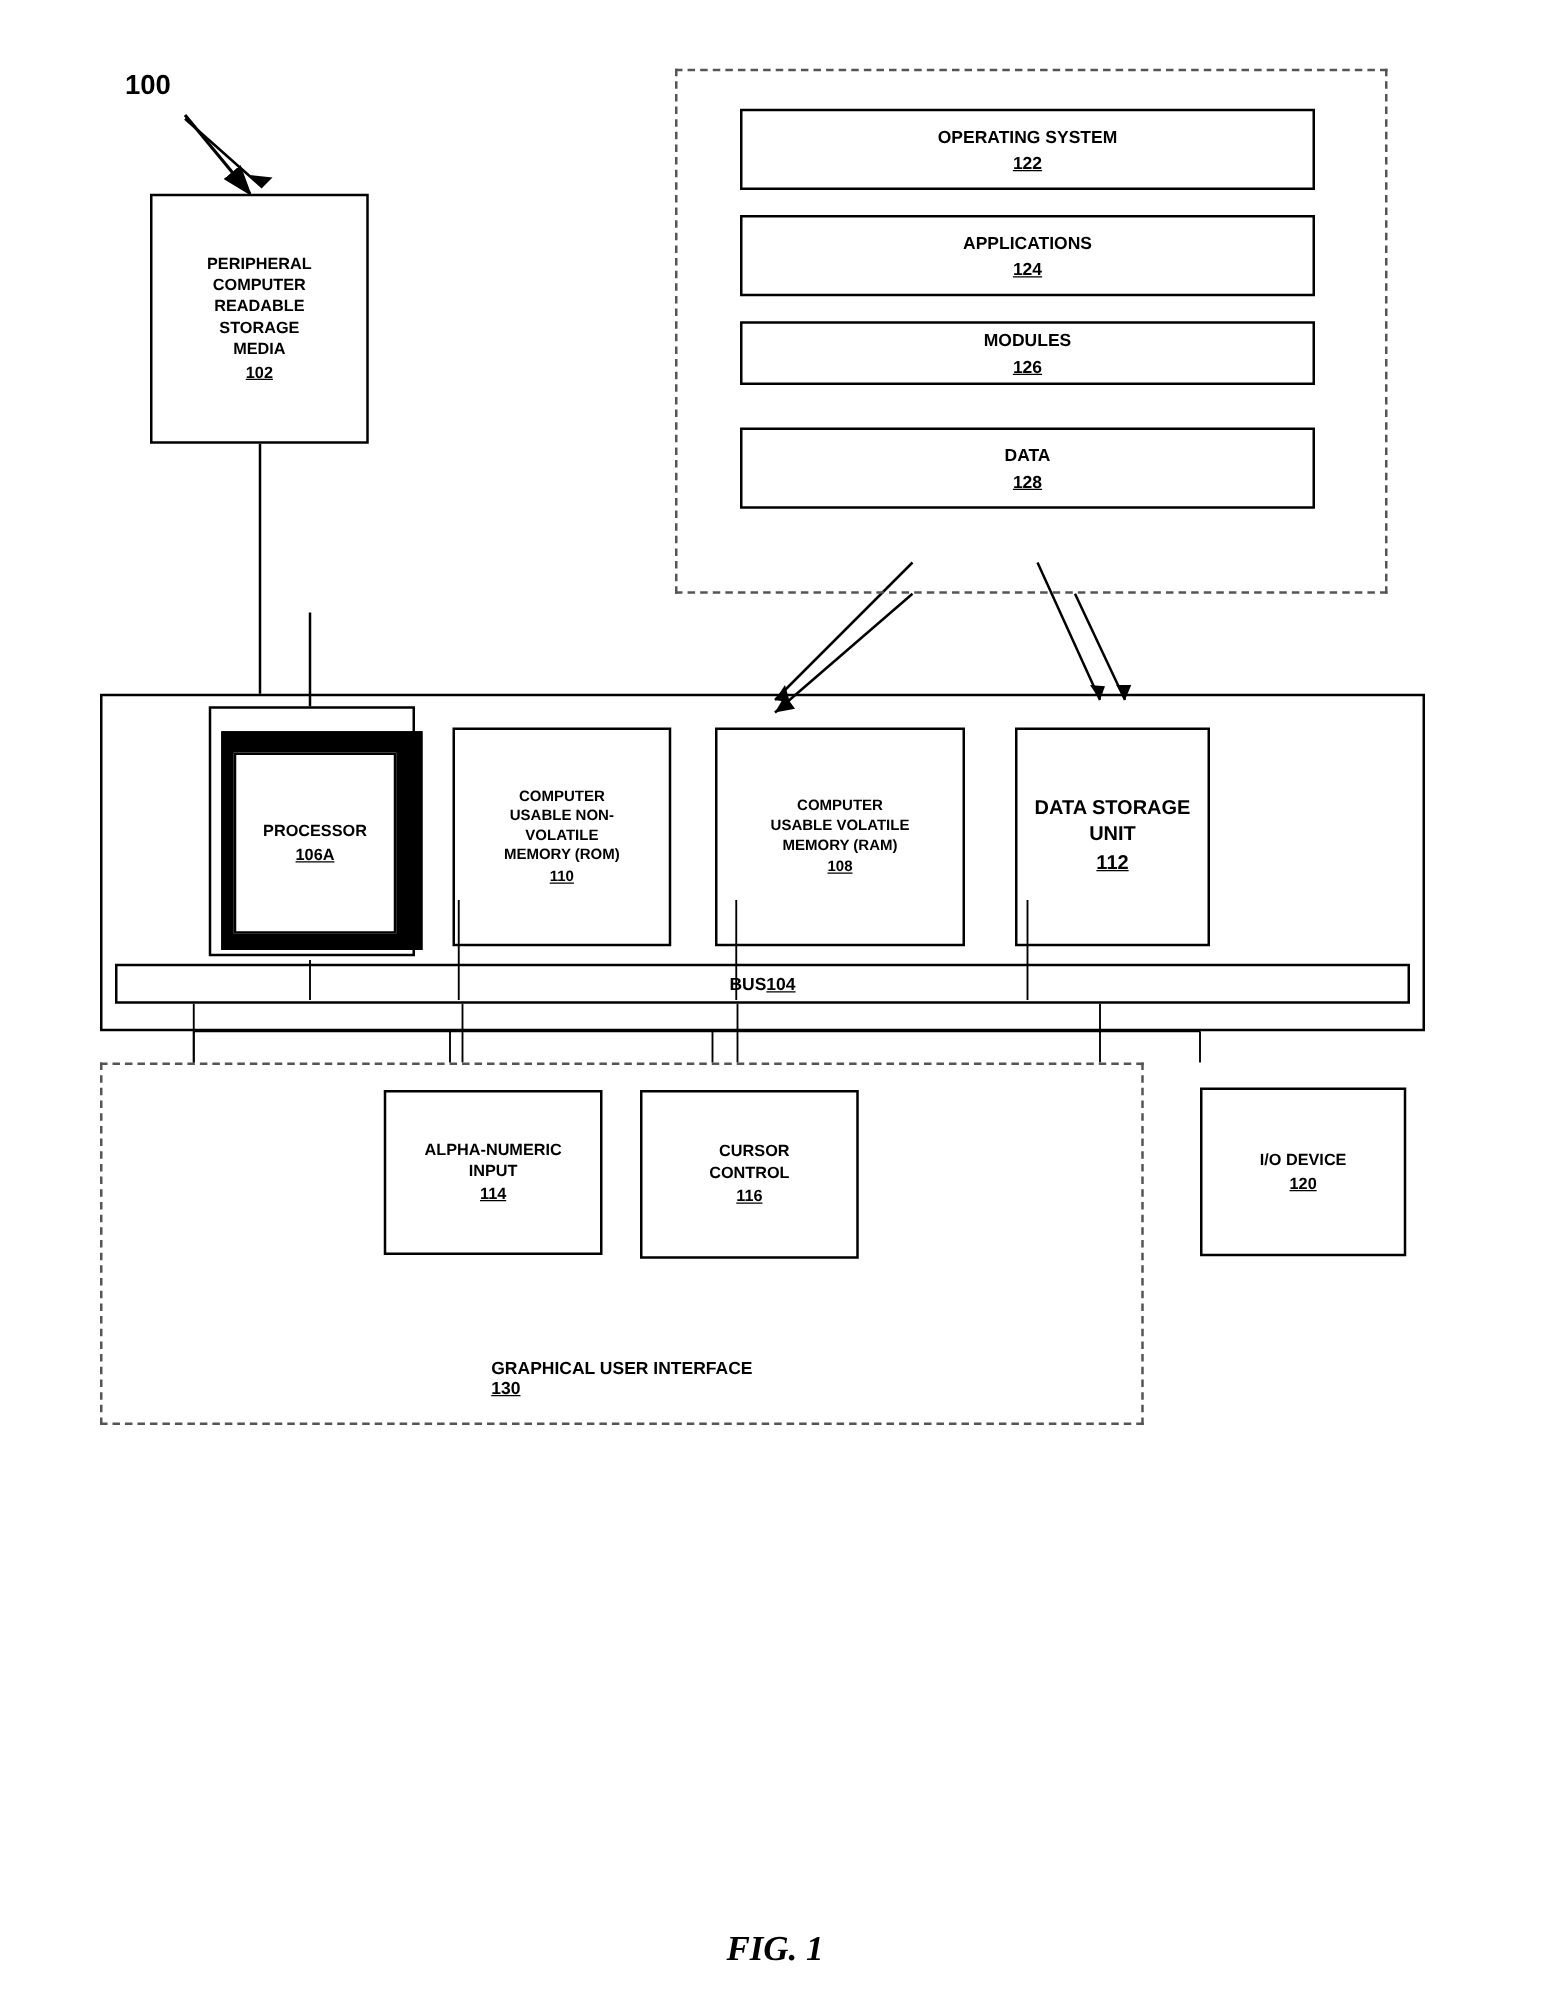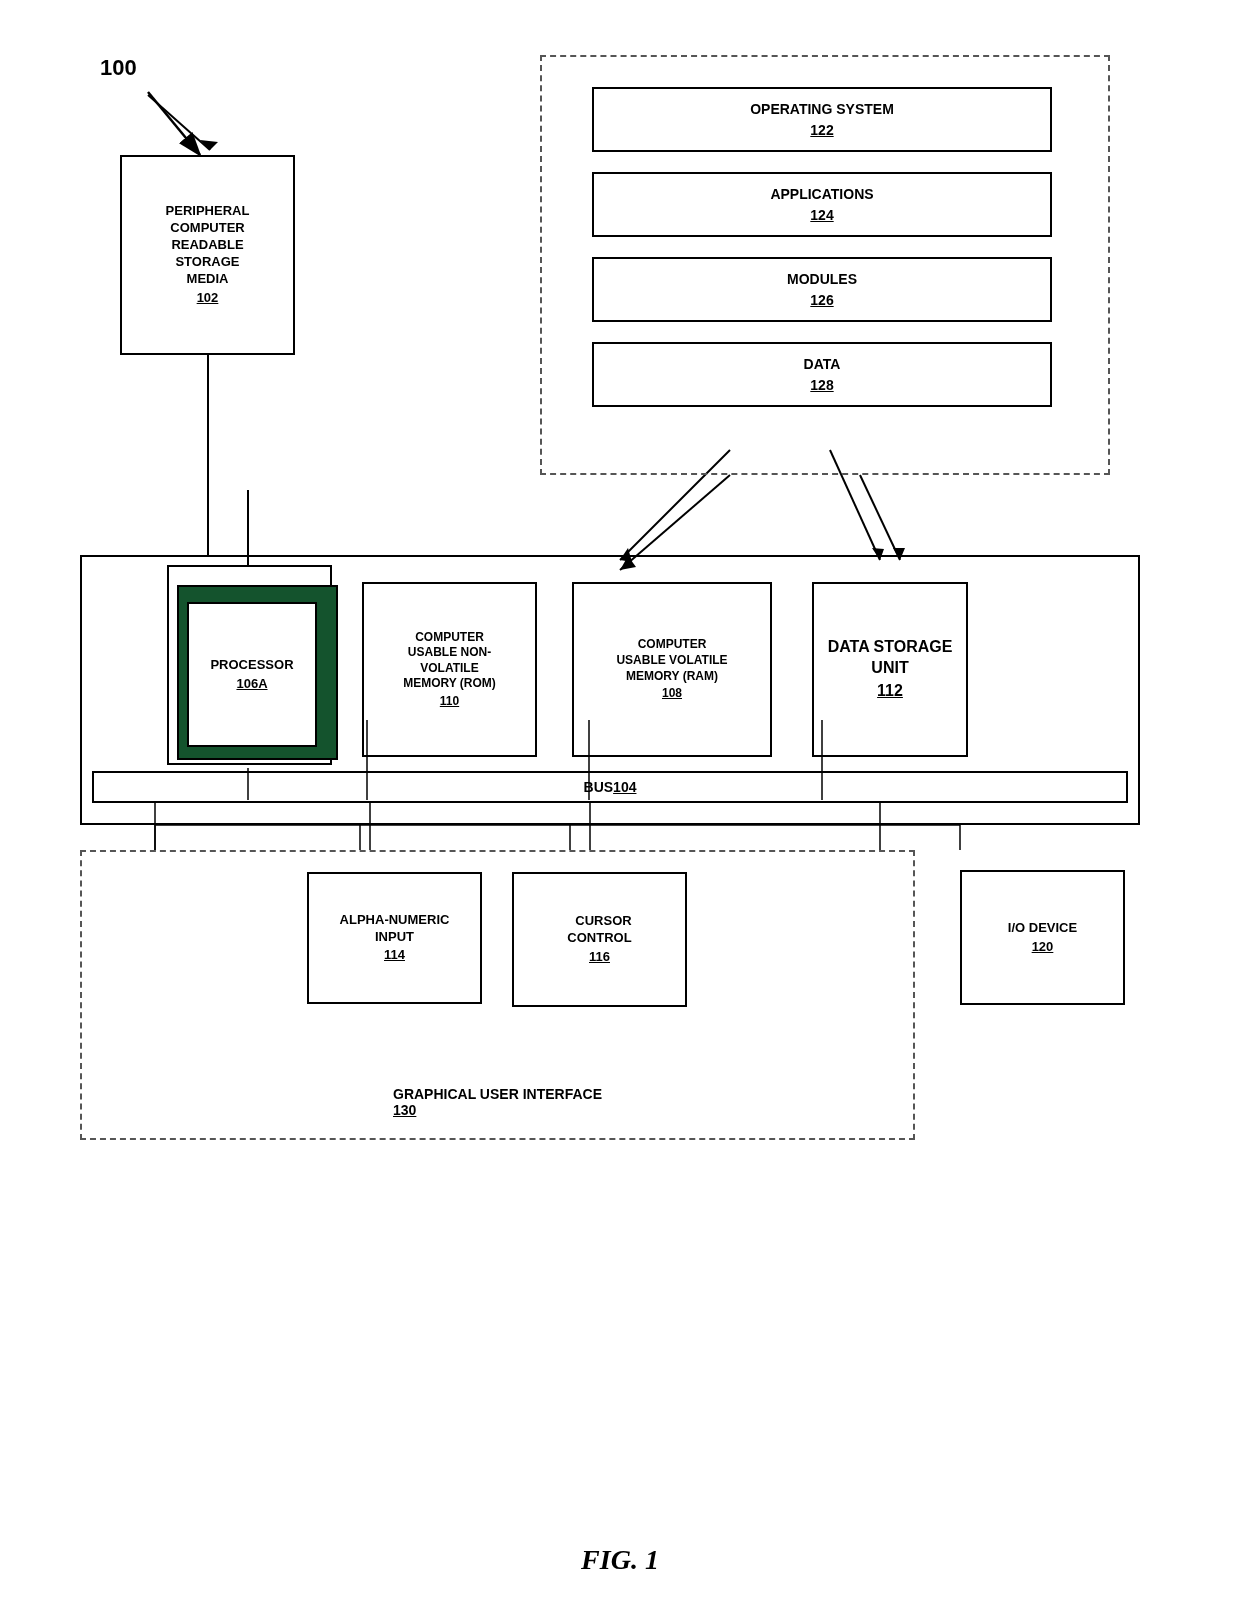--- a/index.html
+++ b/index.html
@@ -99,21 +99,21 @@
     <div class="box" style="left:50px; top:30px; width:460px; height:65px; font-size:14px;">
       <span>OPERATING SYSTEM</span>
       <span class="ref">122</span>
     </div>
 
     <div class="box" style="left:50px; top:115px; width:460px; height:65px; font-size:14px;">
       <span>APPLICATIONS</span>
       <span class="ref">124</span>
     </div>
 
-    <div class="box" style="left:50px; top:200px; width:460px; height:65px; font-size:14px;">
+    <div class="box" style="left:50px; top:200px; width:460px; height:51px; font-size:14px;">
       <span>MODULES</span>
       <span class="ref">126</span>
     </div>
 
     <div class="box" style="left:50px; top:285px; width:460px; height:65px; font-size:14px;">
       <span>DATA</span>
       <span class="ref">128</span>
     </div>
   </div>
 
@@ -122,21 +122,21 @@
     <div style="position:absolute; top:8px; left:90px; font-size:12px; font-weight:bold; text-decoration:underline;">
       <span>106C</span>
     </div>
 
     <div style="position:absolute; top:28px; left:90px; font-size:12px; font-weight:bold; text-decoration:underline;">
       <span>106B</span>
     </div>
 
     <div style="position:absolute; top:8px; left:85px; width:165px; height:200px; border:2px solid #000; background:#fff;">
 
-      <div style="position:absolute; top:18px; left:8px; width:161px; height:175px; border:2px solid #000; background:#14532d;">
+      <div style="position:absolute; top:18px; left:8px; width:161px; height:175px; border:2px solid #000; background:#000000;">
 
         <div class="box" style="position:absolute; top:15px; left:8px; width:130px; height:145px; font-size:13px;">
           <span>PROCESSOR</span>
           <span class="ref">106A</span>
         </div>
       </div>
     </div>
 
     <div class="box" style="position:absolute; top:25px; left:280px; width:175px; height:175px; font-size:12px;">
       <span>COMPUTER<br>USABLE NON-<br>VOLATILE<br>MEMORY (ROM)</span>

